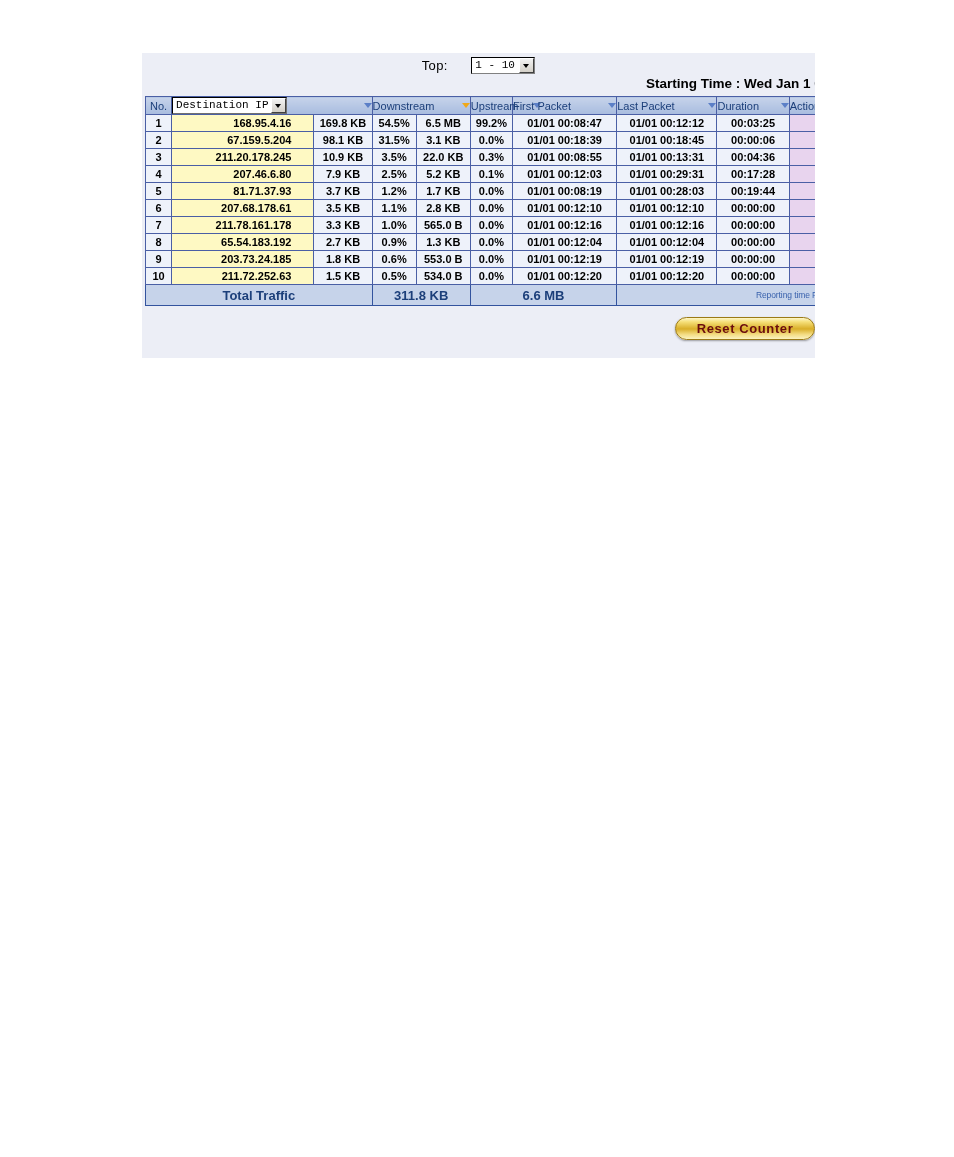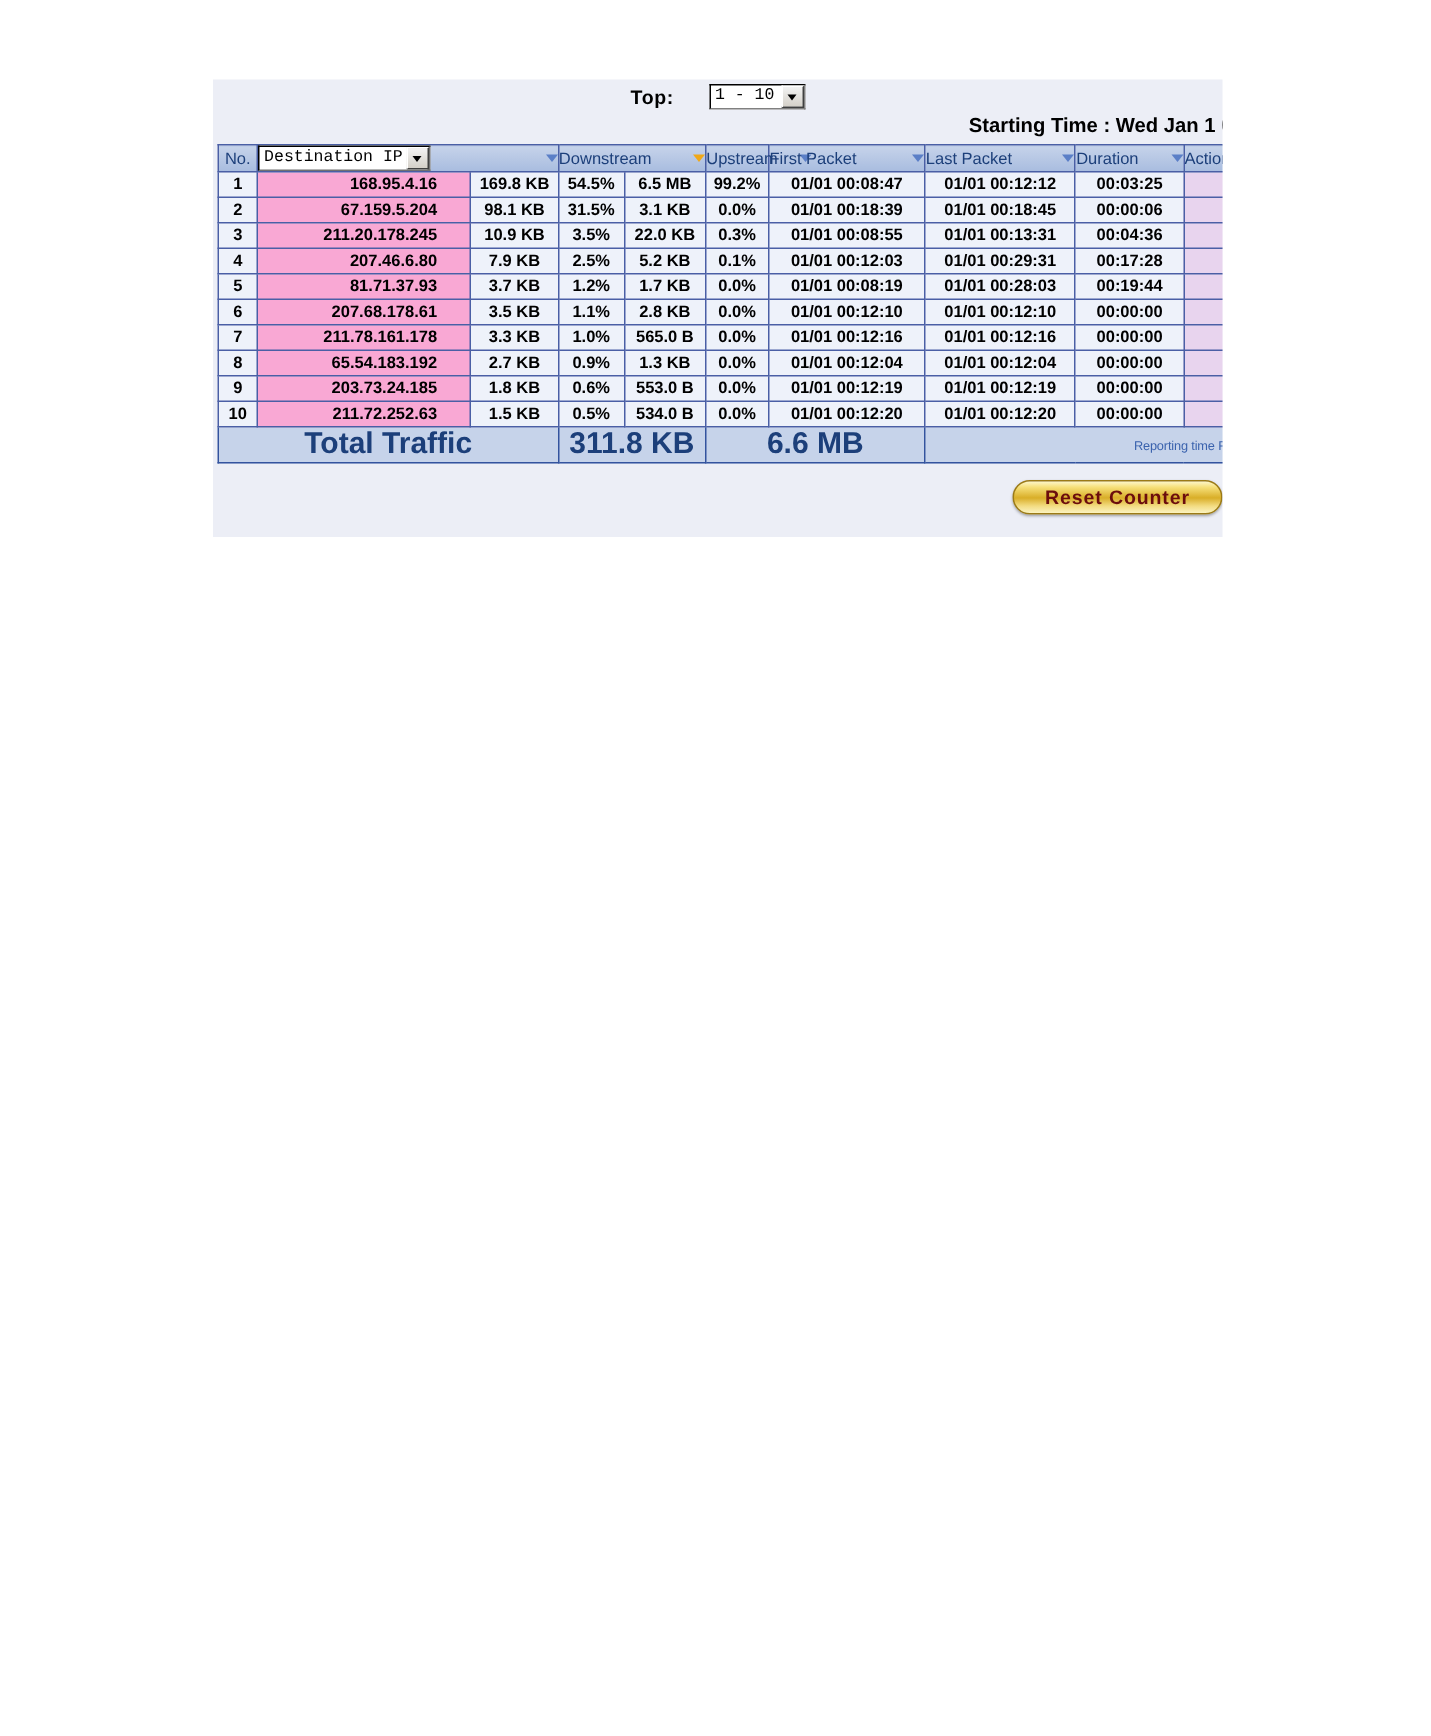--- a/index.html
+++ b/index.html
@@ -45,21 +45,21 @@
     position: absolute;
     left: 0;
     top: 3px;
     width: 673px;
     text-align: center;
     white-space: nowrap;
   }
 
   .top-label {
     font-size: 13px;
-    font-weight: bold;
+    font-weight: normal;
     color: #000000;
     letter-spacing: 0.4px;
     vertical-align: middle;
   }
 
   .fake-select {
     display: inline-block;
     vertical-align: middle;
     margin-left: 19px;
     background: #ffffff;
@@ -211,36 +211,36 @@
     font-weight: bold;
     font-size: 11px;
     height: 17.5px;
     text-align: center;
     white-space: nowrap;
   }
   tbody td.no-col { width: 26px; }
   tbody td.ip-col {
     text-align: right;
     padding-right: 22px;
-    background: #f9a8d4;
+    background: #fef9c3;
   }
   tbody td.num-right { text-align: center; }
 
   td.remove-cell {
     background: #e8d4ee;
     text-align: center;
     padding: 0 4px;
   }
 
   
   tr.total-row td {
     background: #c6d3ea;
     color: #1c3f7a;
     font-weight: bold;
-    font-size: 20px;
+    font-size: 13px;
     height: 21px;
     text-align: center;
     border: 1px solid #33539e;
   }
   tr.total-row td.report-cell {
     text-align: right;
     font-size: 8.5px;
     font-weight: normal;
     color: #3a62ad;
     padding-right: 3px;

